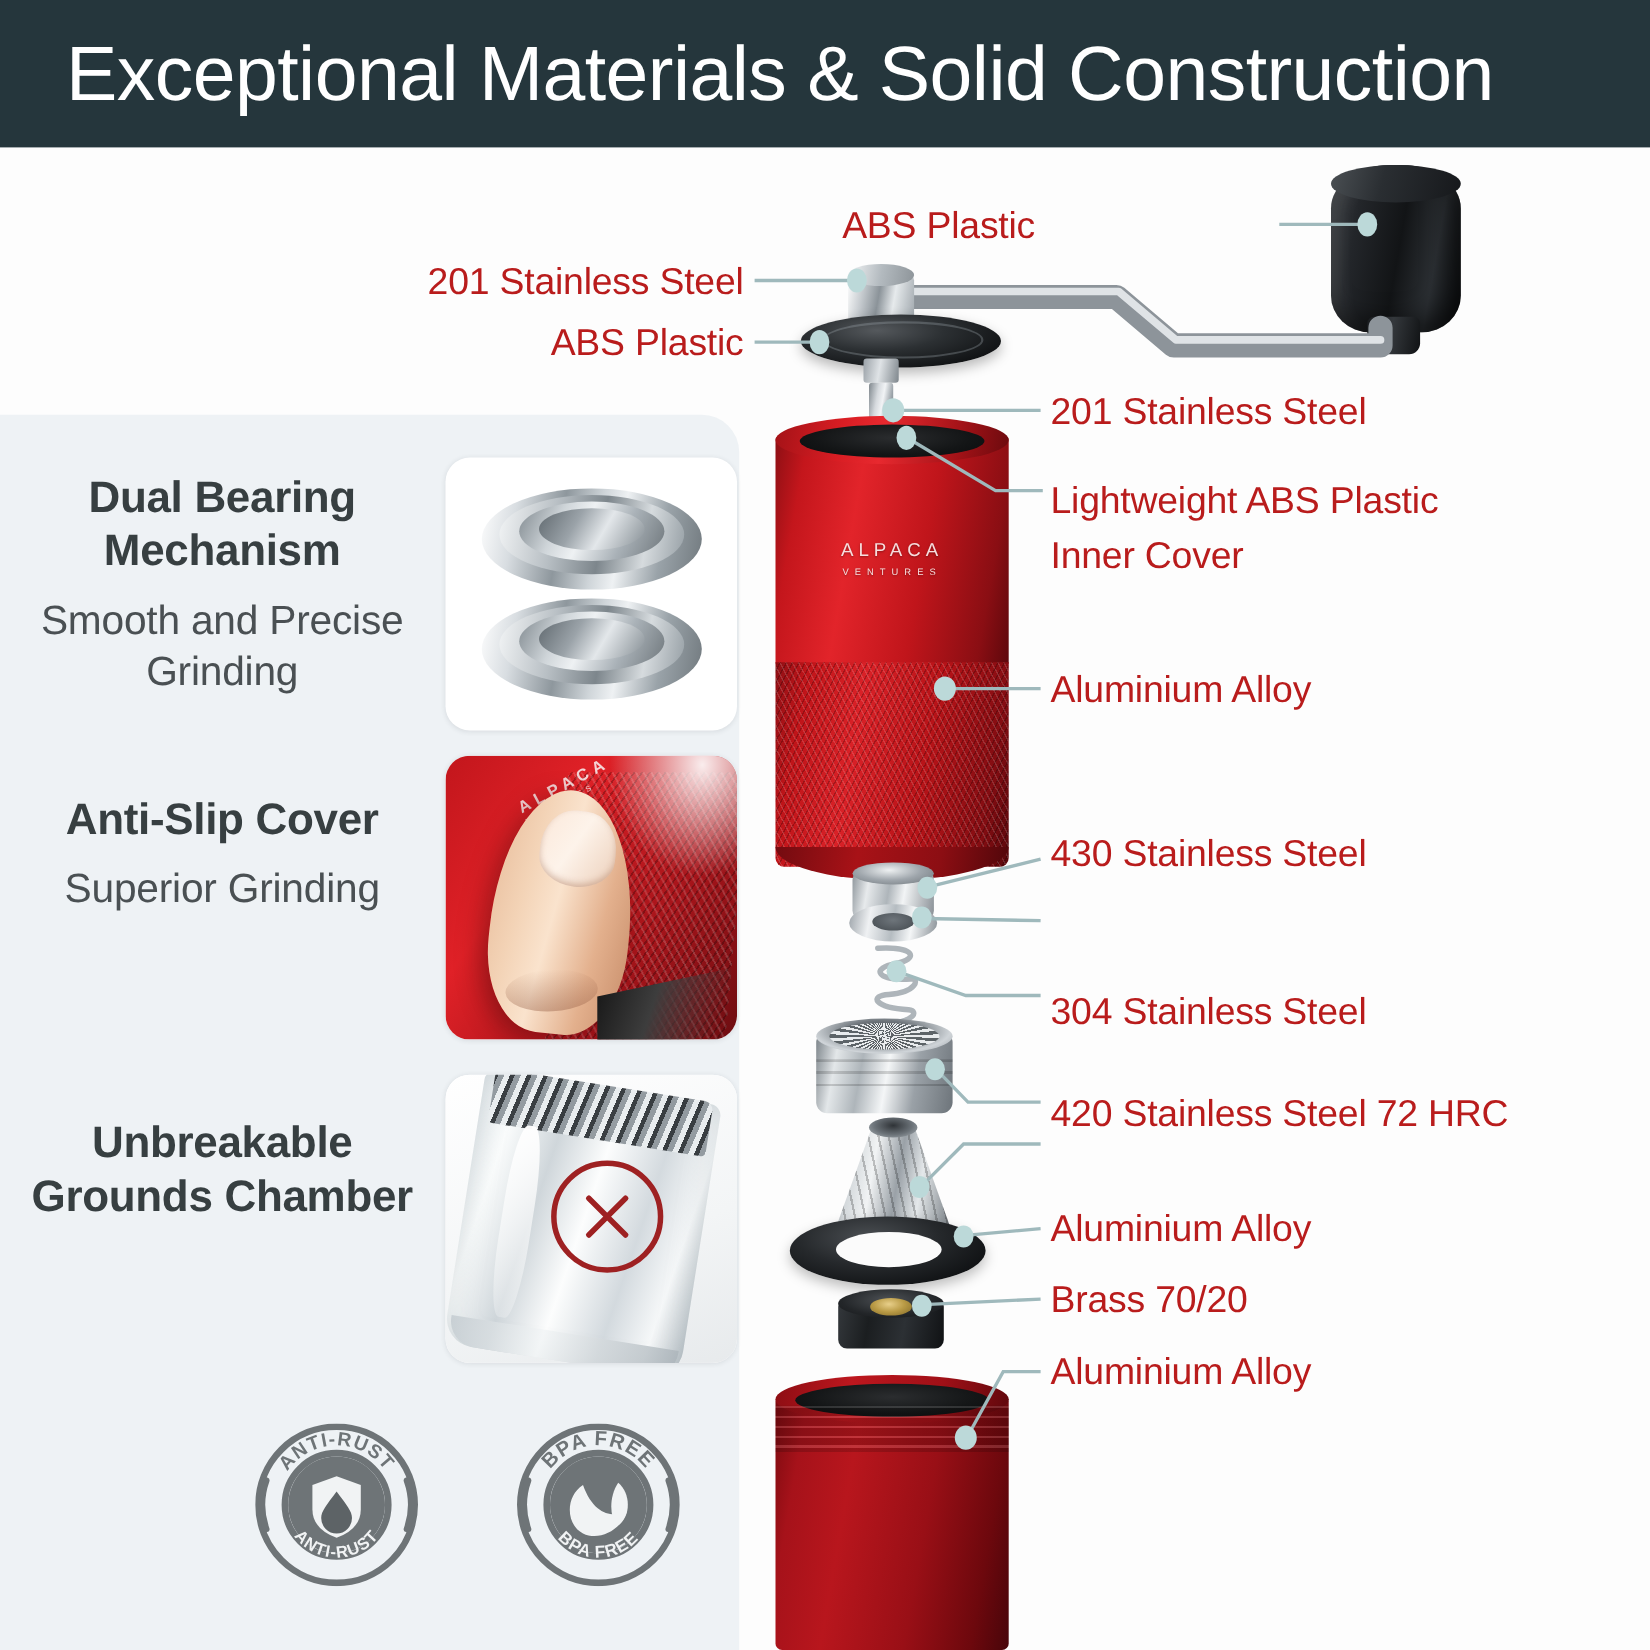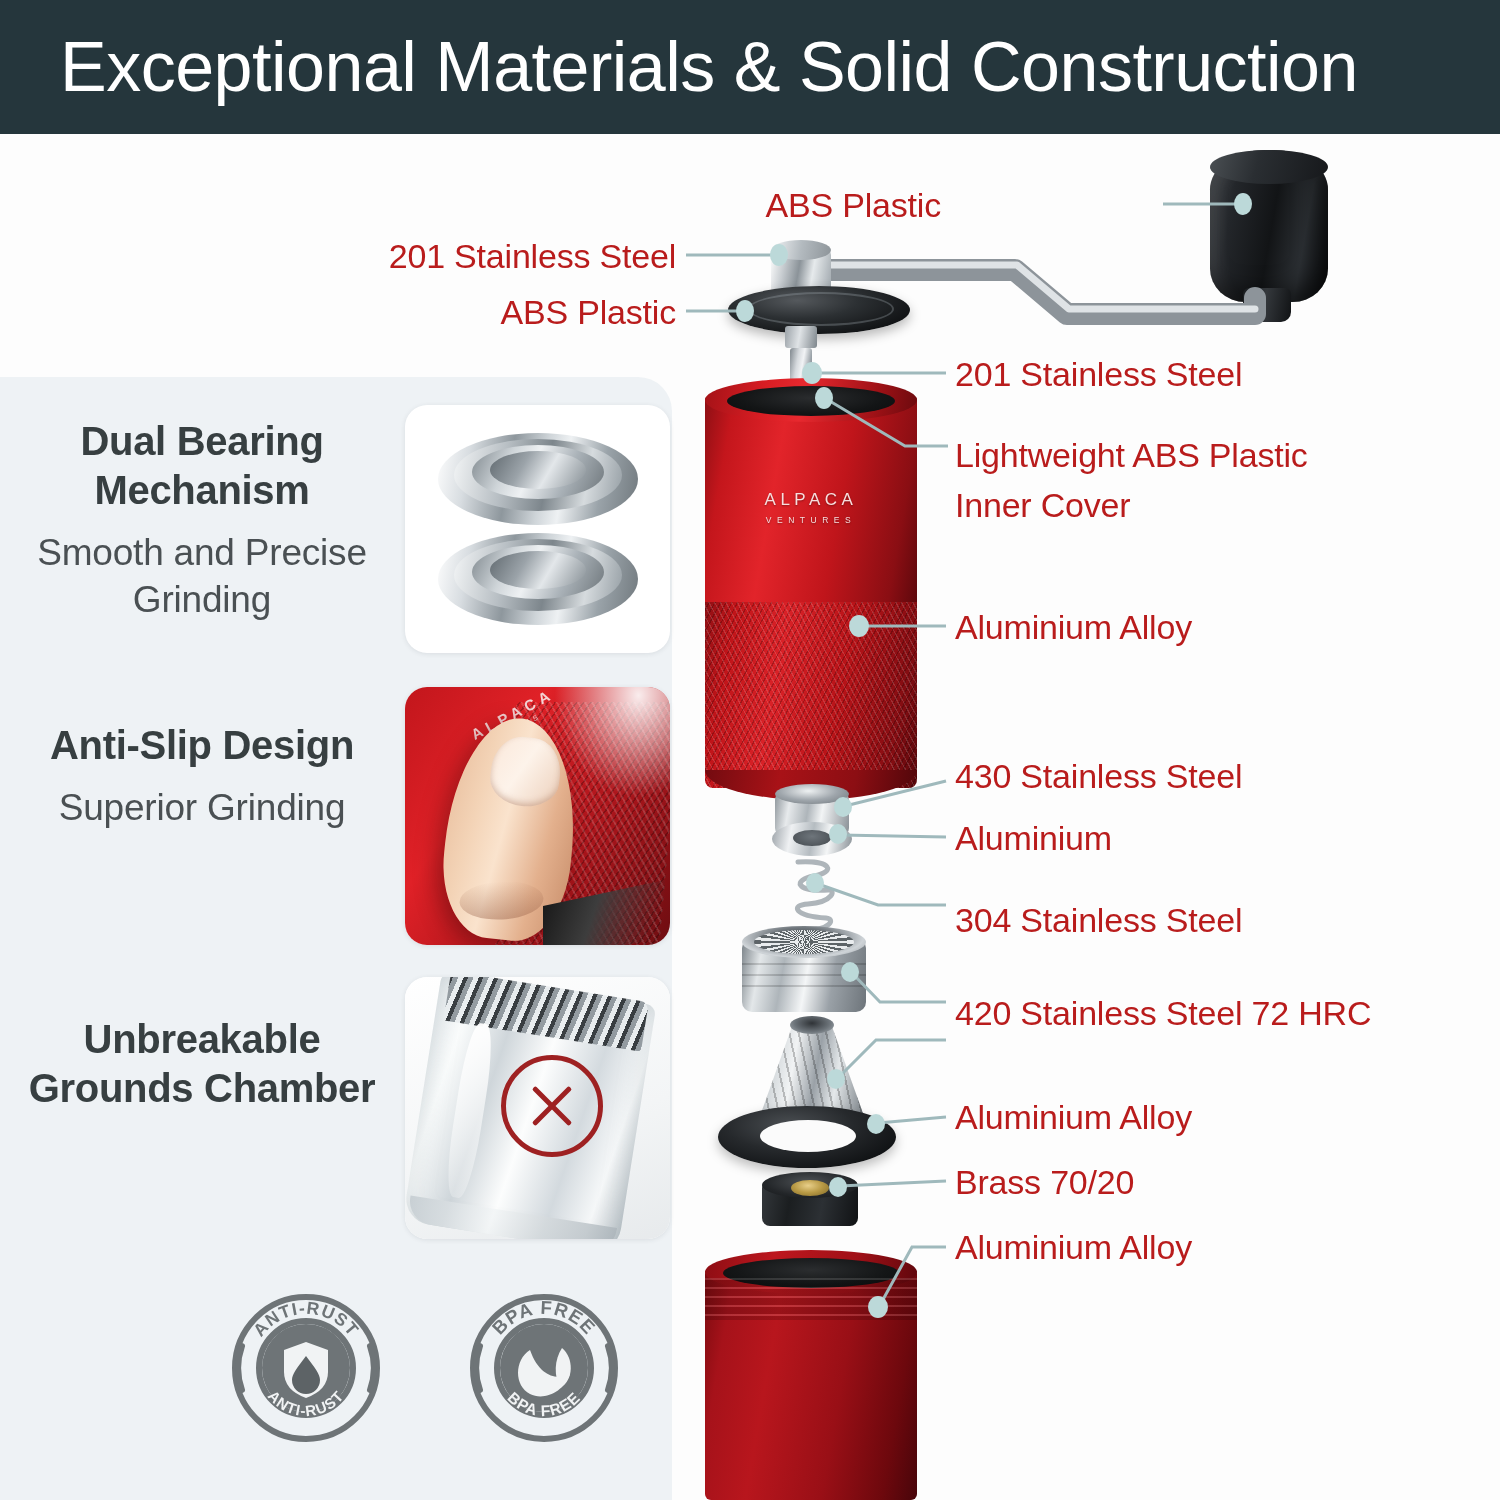--- a/index.html
+++ b/index.html
@@ -347,42 +347,42 @@
 <body>
 
 <div id="root">
 
   <div class="header">
     <div class="header-title">Exceptional Materials &amp; Solid Construction</div>
   </div>
 
   <div class="sidebar">
 
-    <div class="feature" style="top:0px;height:300px;">
+    <div class="feature" style="top:11px;height:300px;">
       <div class="feature-text" style="top:40px;">
         <div class="feat-title">Dual Bearing Mechanism</div>
         <div class="feat-sub">Smooth and Precise Grinding</div>
       </div>
       <div class="feature-img" style="left:405px;top:28px;width:265px;height:248px;">
         <div class="bearing" style="top:24px;width:200px;height:200px;">
           <div class="ring-outer" style="left:0;top:4px;width:200px;height:92px;"></div>
           <div class="ring-mid" style="left:16px;top:10px;width:168px;height:72px;"></div>
           <div class="ring-in" style="left:34px;top:16px;width:132px;height:54px;"></div>
           <div class="bore" style="left:52px;top:22px;width:96px;height:38px;"></div>
           <div class="ring-outer" style="left:0;top:104px;width:200px;height:92px;"></div>
           <div class="ring-mid" style="left:16px;top:110px;width:168px;height:72px;"></div>
           <div class="ring-in" style="left:34px;top:116px;width:132px;height:54px;"></div>
           <div class="bore" style="left:52px;top:122px;width:96px;height:38px;"></div>
         </div>
       </div>
     </div>
 
     <div class="feature" style="top:300px;height:290px;">
       <div class="feature-text" style="top:44px;">
-        <div class="feat-title">Anti-Slip Design</div>
+        <div class="feat-title">Anti-Slip Cover</div>
         <div class="feat-sub">Superior Grinding</div>
       </div>
       <div class="feature-img" style="left:405px;top:10px;width:265px;height:258px;">
         <div class="grip-bg"></div>
         <div class="grip-knurl"></div>
         <div class="grip-gloss"></div>
         <div class="grip-logo">
           <span>ALPACA</span>
           <small>VENTURES</small>
         </div>
@@ -537,20 +537,19 @@
     </g>
   </svg>
 
   <div class="callout" style="left:941px;top:180px;transform:translateX(-100%);">ABS Plastic</div>
   <div class="callout" style="left:676px;top:231px;transform:translateX(-100%);">201 Stainless Steel</div>
   <div class="callout" style="left:676px;top:287px;transform:translateX(-100%);">ABS Plastic</div>
   <div class="callout" style="left:955px;top:349px;">201 Stainless Steel</div>
   <div class="callout two" style="left:955px;top:430px;">Lightweight ABS Plastic Inner Cover</div>
   <div class="callout" style="left:955px;top:602px;">Aluminium Alloy</div>
   <div class="callout" style="left:955px;top:751px;">430 Stainless Steel</div>
-  <div class="callout" style="left:955px;top:813px;">Aluminium</div>
   <div class="callout" style="left:955px;top:895px;">304 Stainless Steel</div>
   <div class="callout" style="left:955px;top:988px;">420 Stainless Steel 72 HRC</div>
   <div class="callout" style="left:955px;top:1092px;">Aluminium Alloy</div>
   <div class="callout" style="left:955px;top:1157px;">Brass 70/20</div>
   <div class="callout" style="left:955px;top:1222px;">Aluminium Alloy</div>
 
 </div>
 
 </body></html>

